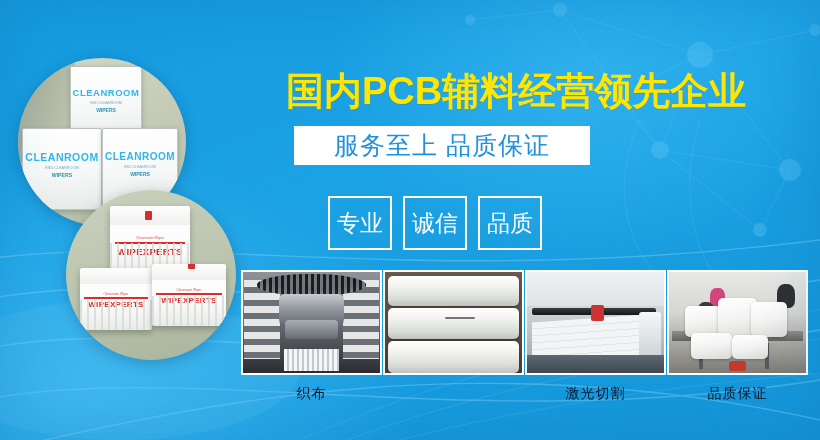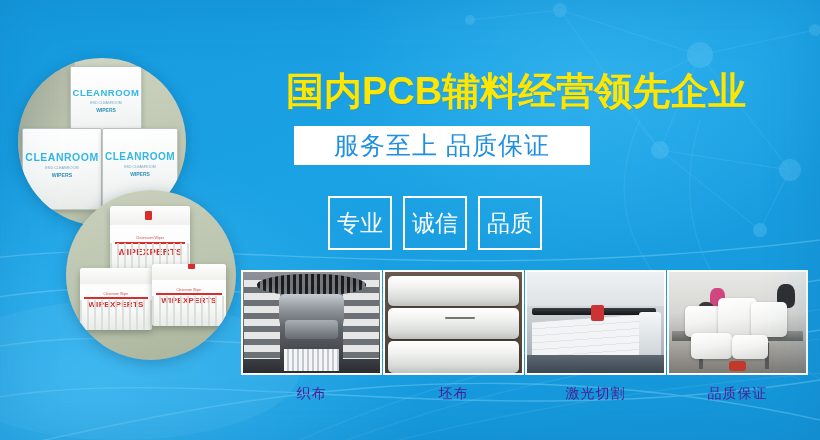--- a/index.html
+++ b/index.html
@@ -178,21 +178,21 @@
     width: 141px; height: 105px;
     border: 2px solid #ffffff;
     overflow: hidden;
     position: relative;
     background: #2b2b2b;
   }
   .thumb-art { position: absolute; inset: 0; }
   .thumb-caption {
     margin-top: 10px;
     text-align: center;
-    color: #4c1d95;
+    color: #0f172a;
     font-size: 14px;
     letter-spacing: 1px;
     white-space: nowrap;
   }
 
   
   .art-knit {
     background: linear-gradient(180deg,#8f9399 0%, #6e7379 45%, #2a2c30 100%);
   }
   .art-knit .cone-wall-l, .art-knit .cone-wall-r {
@@ -439,21 +439,20 @@
 
     <div class="thumb-cell">
       <div class="thumb-frame">
         <div class="thumb-art art-rolls">
           <div class="roll r1"></div>
           <div class="roll r2"></div>
           <div class="roll r3"></div>
           <div class="scrib"></div>
         </div>
       </div>
-      <div class="thumb-caption">坯布</div>
     </div>
 
     <div class="thumb-cell">
       <div class="thumb-frame">
         <div class="thumb-art art-laser">
           <div class="wall"></div>
           <div class="bed"></div>
           <div class="gantry"></div>
           <div class="head"></div>
           <div class="panel"></div>

